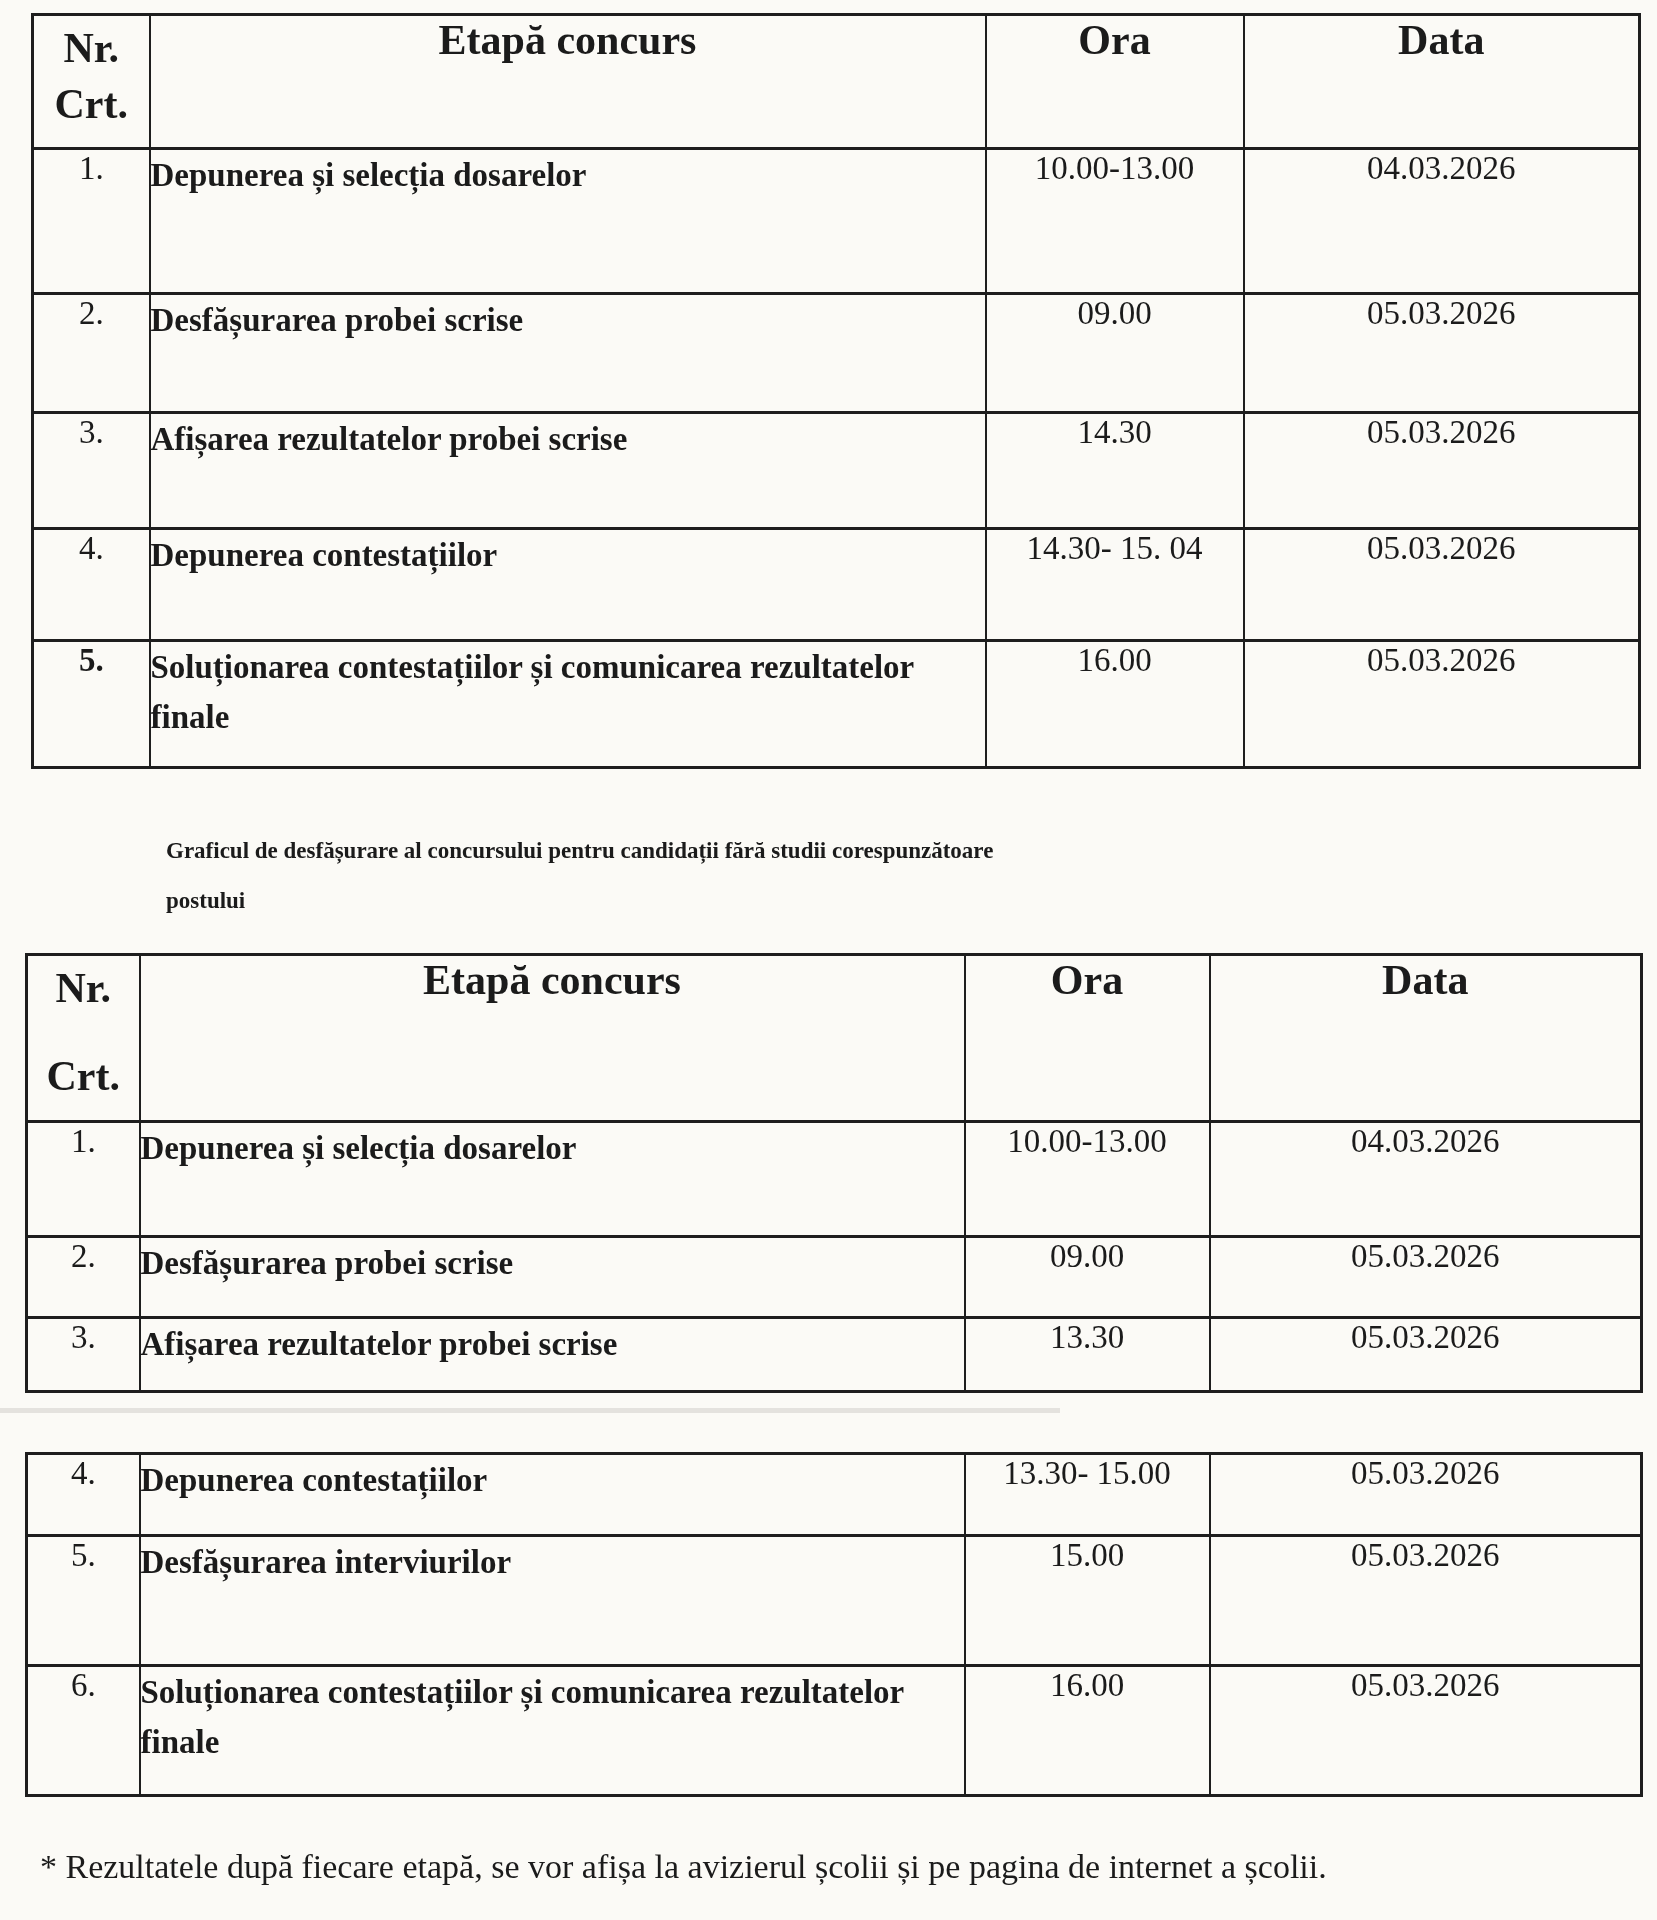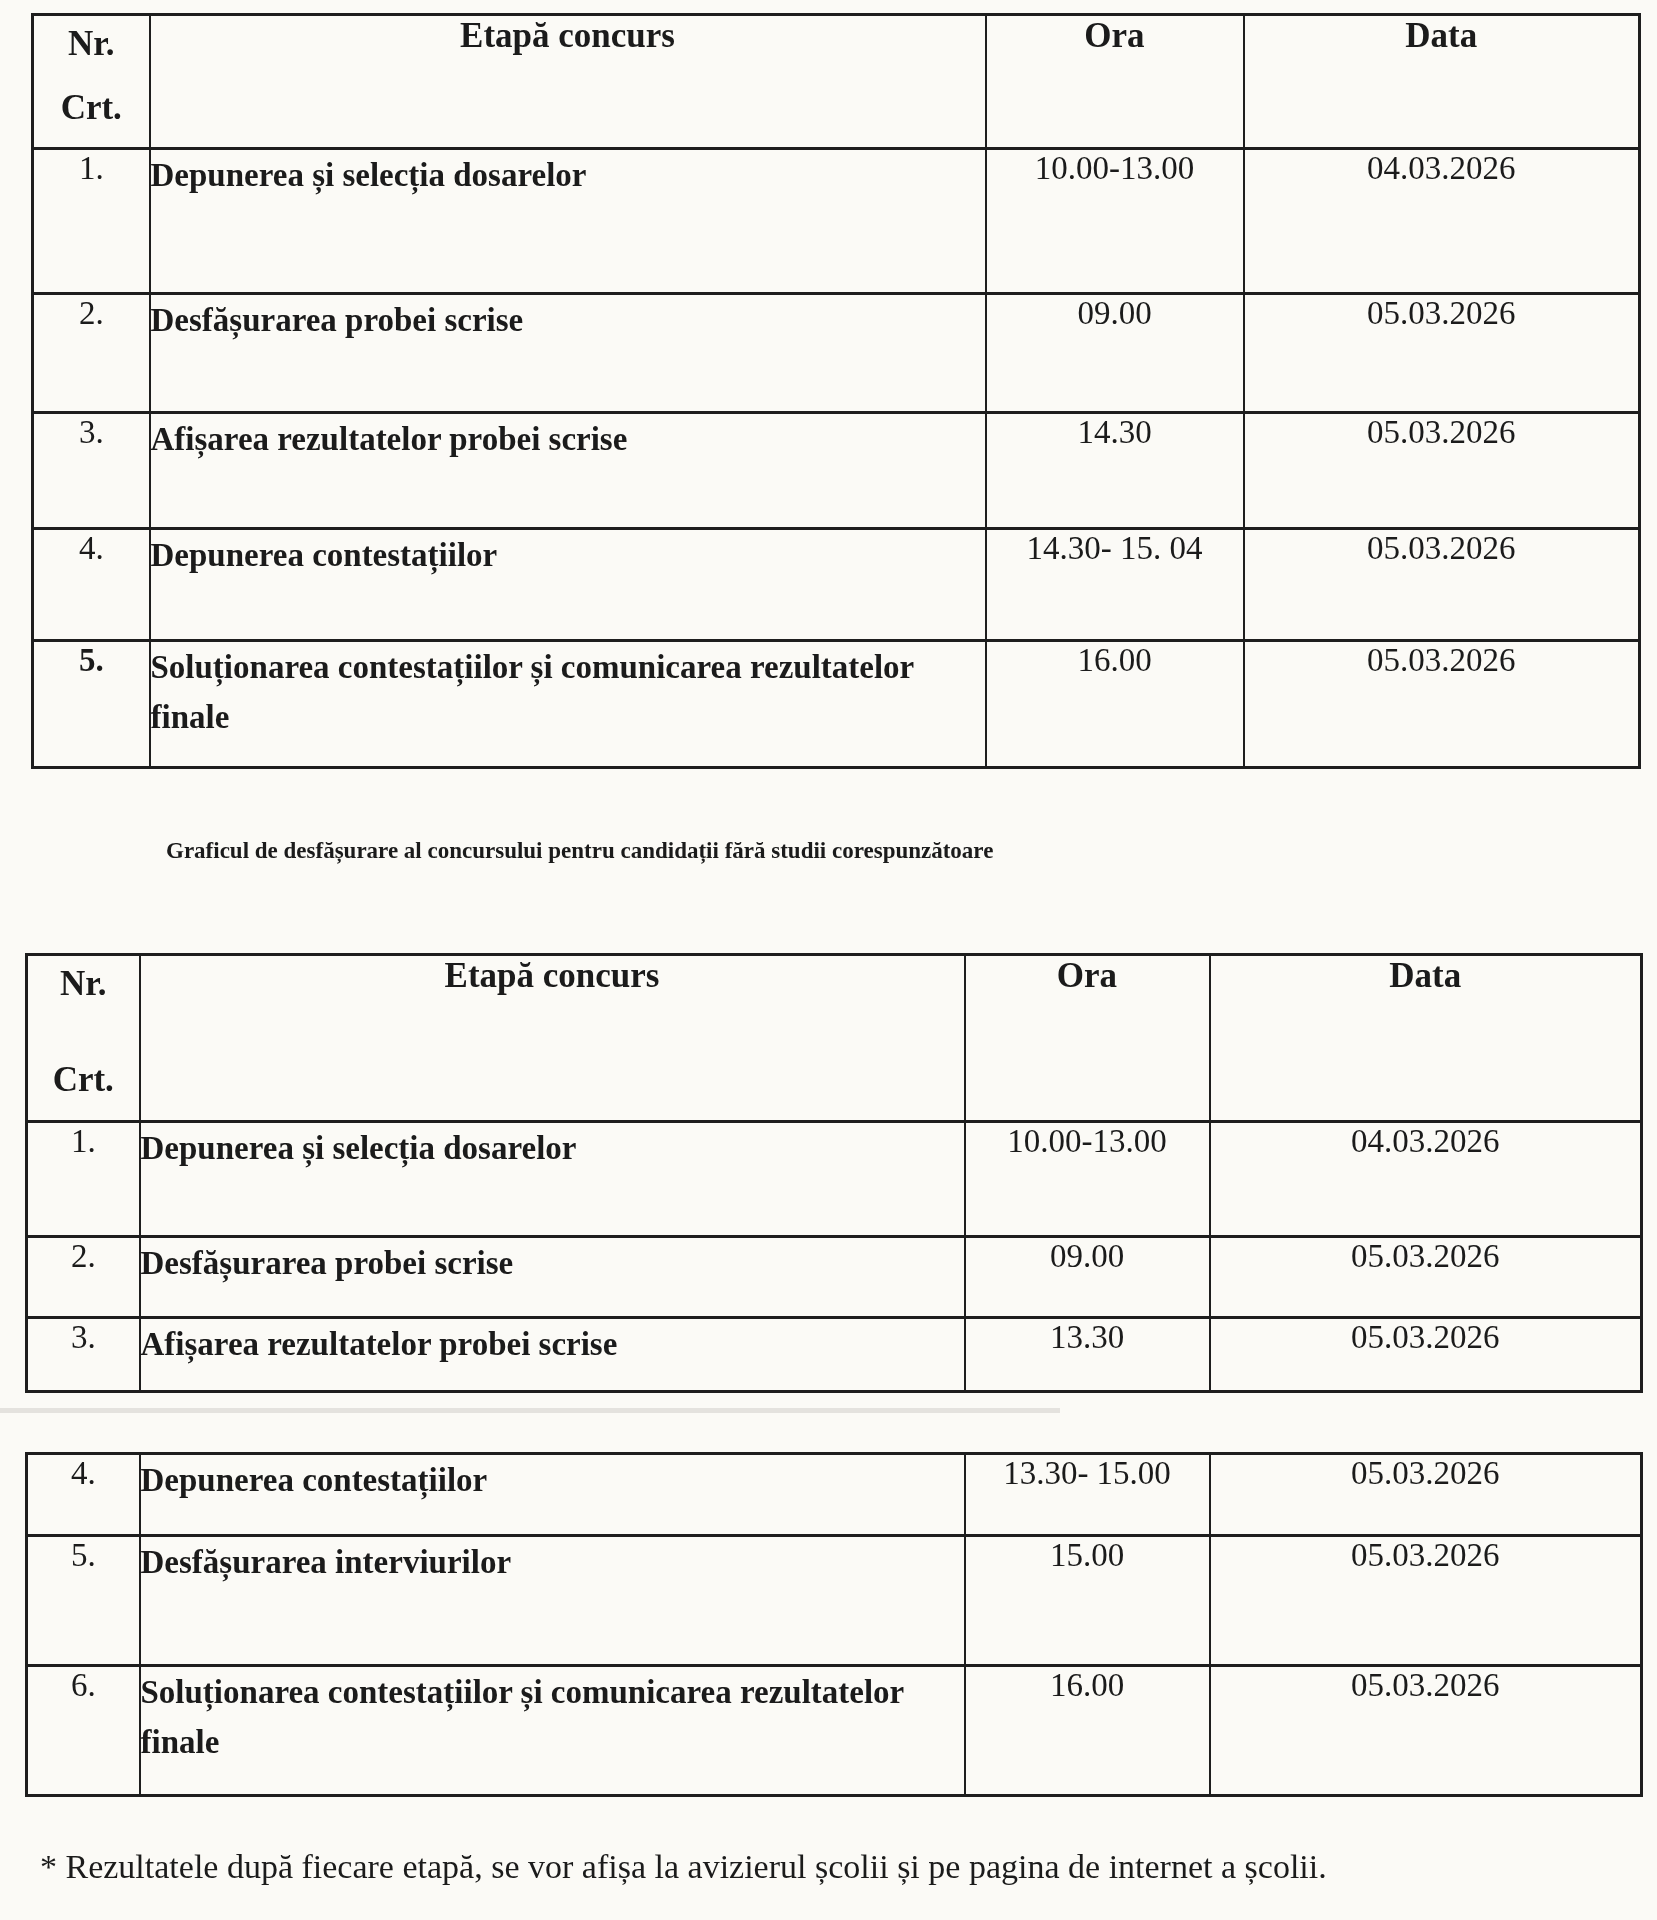--- a/index.html
+++ b/index.html
@@ -8,21 +8,21 @@
     background:#fbfaf6;color:#1b1b1b;
     font-family:"Liberation Serif","DejaVu Serif",serif;
   }
   .tbl{position:absolute;border-collapse:collapse;table-layout:fixed;}
   .tbl td,.tbl th{
     border-style:solid;border-color:#1e1e1e;
     border-width:3px 2px;
     vertical-align:top;padding:0;overflow:hidden;
   }
   .tbl{border:3px solid #1e1e1e;}
-  th{font-weight:bold;font-size:35px;}
+  th{font-weight:bold;font-size:42px;}
   td{font-size:33px;}
   .th-plain{text-align:center;vertical-align:top;padding-top:10px;}
   .nrcrt{display:flex;flex-direction:column;justify-content:space-between;
          align-items:center;box-sizing:border-box;padding:8px 0 14px 0;}
   .nrcrt1{height:126px;}
   .nrcrt2{height:158px;}
   .c-nr{text-align:center;}
   .pad-low{padding-top:50px;}
   .pad-mid{padding-top:34px;}
   .pad-top{padding-top:10px;}
@@ -103,20 +103,21 @@
       <td class="c-nr pad-top bold">5.</td>
       <td class="c-stage">Soluționarea contestațiilor și comunicarea rezultatelor finale</td>
       <td class="c-time">16.00</td>
       <td class="c-date">05.03.2026</td>
     </tr>
   </tbody>
 </table>
 
 <div class="section-heading">
   <div>Graficul de desfășurare al concursului pentru candidații fără studii corespunzătoare</div>
+  <div>postului</div>
 </div>
 
 <table class="tbl t2">
   <colgroup>
       <col style="width:113px">
       <col style="width:825px">
       <col style="width:245px">
       <col style="width:432px">
     </colgroup>
   <thead>

